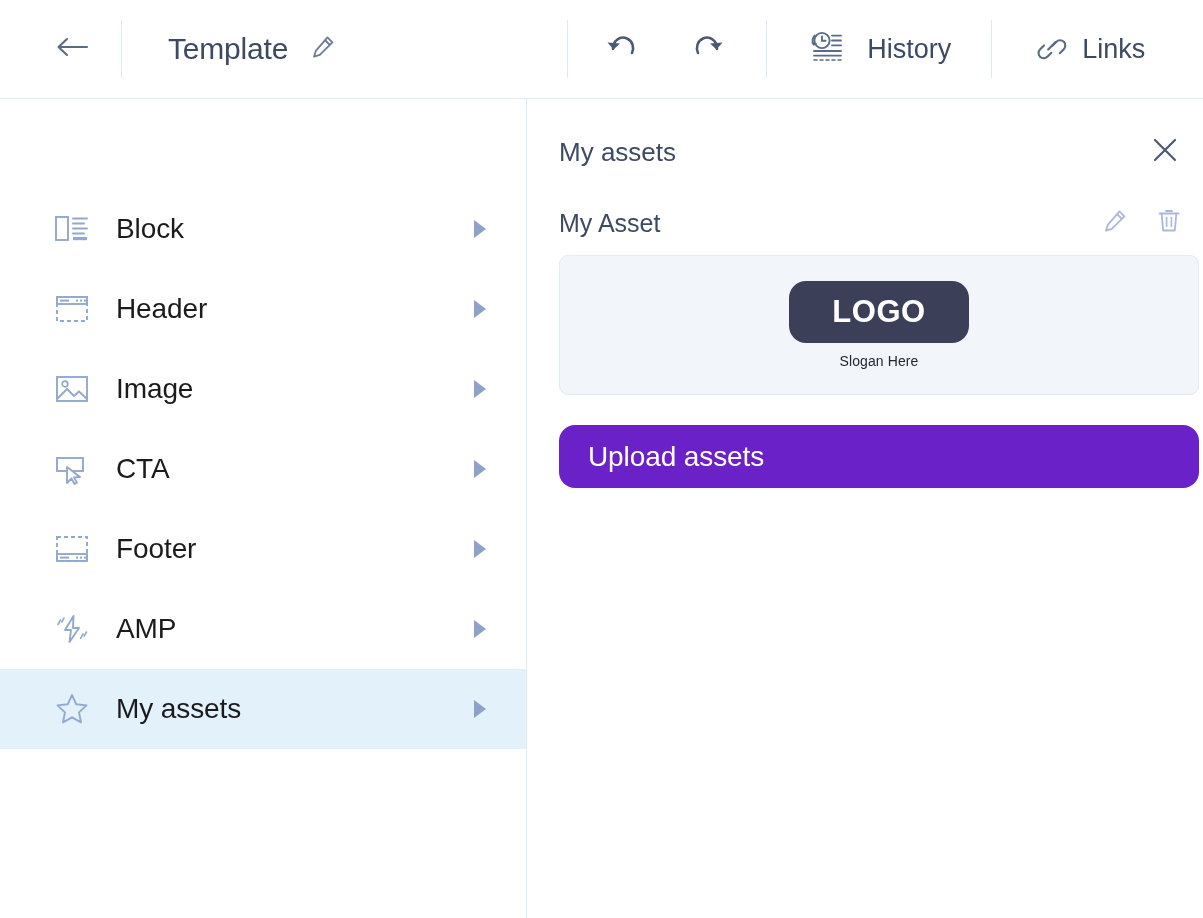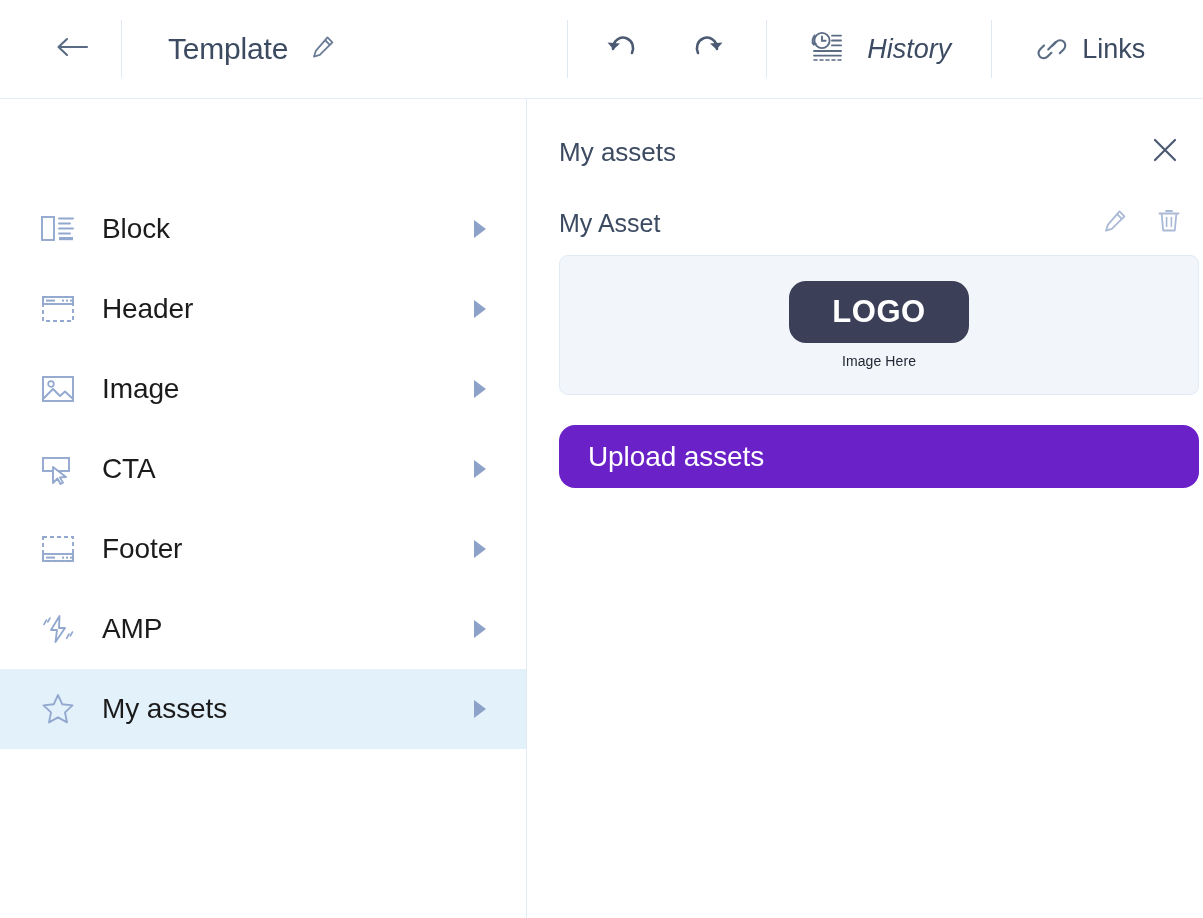--- a/index.html
+++ b/index.html
@@ -91,21 +91,20 @@
     display: flex;
     align-items: center;
     margin-left: 41px;
     cursor: pointer;
   }
   .hist-group .lbl {
     font-size: 27px;
     color: #3c4b62;
     margin-left: 19px;
     white-space: nowrap;
-    font-style: italic;
   }
 
   .vdiv-4 { margin-left: 40px; }
 
   .links-group {
     display: flex;
     align-items: center;
     margin-left: 43px;
     cursor: pointer;
   }
@@ -132,21 +131,21 @@
     border-right: 1px solid #dfeaf6;
     padding-top: 90px;
     position: relative;
     overflow: hidden;
   }
 
   .nav-item {
     height: 80px;
     display: flex;
     align-items: center;
-    padding-left: 38px;
+    padding-left: 52px;
     padding-right: 40px;
     cursor: pointer;
     position: relative;
   }
 
   .nav-item.active { background: #e3f1fb; }
 
   .nav-icon {
     width: 40px;
     height: 40px;
@@ -500,21 +499,21 @@
               <path d="M15.4 10.5 V19.5" stroke="#a9b9d6" stroke-width="1.6" stroke-linecap="round"></path>
             </svg>
           </span>
         </span>
       </div>
 
       <div class="asset-card">
         <div class="logo-box">
           <span class="logo-text">LOGO</span>
         </div>
-        <div class="slogan">Image Here</div>
+        <div class="slogan">Slogan Here</div>
       </div>
 
       <div class="upload-btn">
         <span class="lbl">Upload assets</span>
       </div>
 
     </div>
 
   </div>
 </div>

